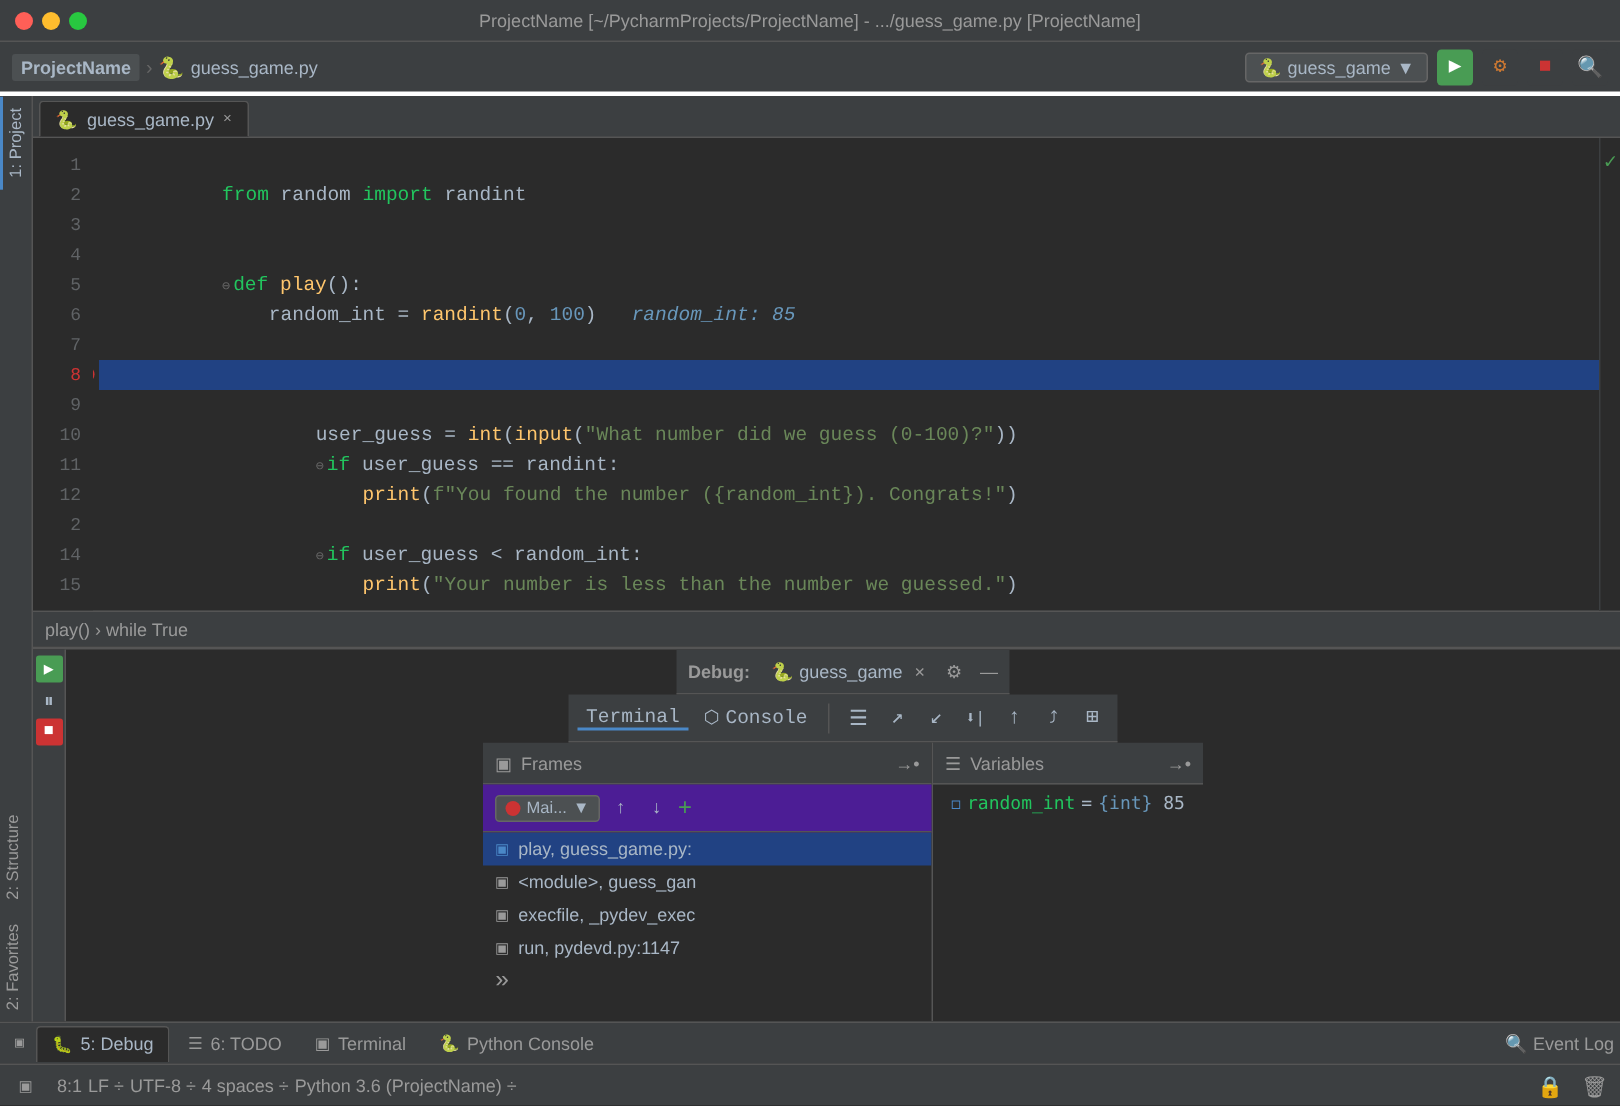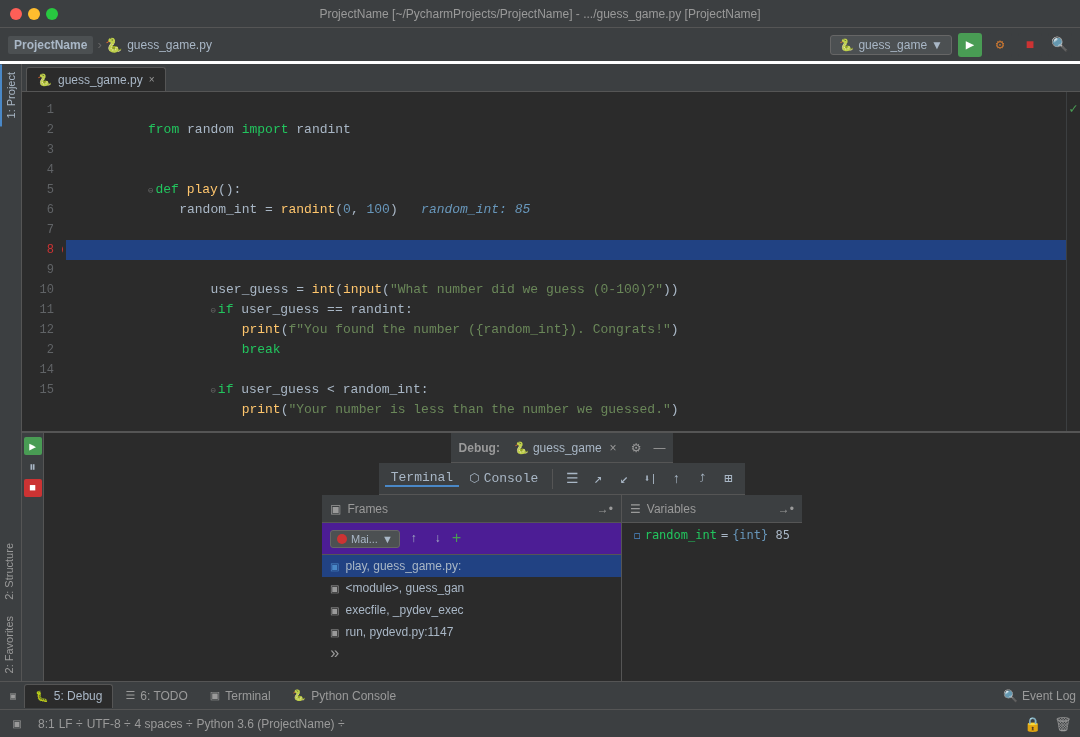--- a/index.html
+++ b/index.html
@@ -459,40 +459,40 @@
         <div class="code-line">&nbsp;</div>
 
         <div class="code-line">
           <span>&nbsp;&nbsp;&nbsp;&nbsp;&nbsp;&nbsp;&nbsp;&nbsp;</span><span style="color:#666;font-size:9px;margin-right:2px;">⊖</span><span class="kw">if</span><span> user_guess == </span><span>randint:</span>
         </div>
 
         <div class="code-line">
           <span>&nbsp;&nbsp;&nbsp;&nbsp;&nbsp;&nbsp;&nbsp;&nbsp;&nbsp;&nbsp;&nbsp;&nbsp;</span><span class="fn">print</span><span>(</span><span class="str">f"You found the number ({random_int}). Congrats!"</span><span>)</span>
         </div>
 
-        <div class="code-line">
-          <span>&nbsp;&nbsp;&nbsp;&nbsp;&nbsp;&nbsp;&nbsp;&nbsp;&nbsp;&nbsp;&nbsp;&nbsp;</span><span class="kw">break</span>
-        </div>
 
         <div class="code-line">&nbsp;</div>
 
         <div class="code-line">
           <span>&nbsp;&nbsp;&nbsp;&nbsp;&nbsp;&nbsp;&nbsp;&nbsp;</span><span style="color:#666;font-size:9px;margin-right:2px;">⊖</span><span class="kw">if</span><span> user_guess &lt; random_int:</span>
         </div>
 
         <div class="code-line">
           <span>&nbsp;&nbsp;&nbsp;&nbsp;&nbsp;&nbsp;&nbsp;&nbsp;&nbsp;&nbsp;&nbsp;&nbsp;</span><span class="fn">print</span><span>(</span><span class="str">"Your number is less than the number we guessed."</span><span>)</span>
         </div>
       </div>
 
       <div class="right-margin">
         <span class="checkmark">✓</span>
       </div>
     </div>
 
+    <div class="editor-breadcrumb">
+      <span>play() › while True</span>
+    </div>
 
     <div class="bottom-section">
 
       <div style="width:22px;background:#3c3f41;display:flex;flex-direction:column;align-items:center;border-right:1px solid #555;padding-top:4px;gap:3px;">
         <div style="width:18px;height:18px;background:#499c54;border-radius:2px;display:flex;align-items:center;justify-content:center;color:white;font-size:11px;cursor:pointer;">▶</div>
         <div style="width:18px;height:18px;display:flex;align-items:center;justify-content:center;color:#a9b7c6;font-size:13px;cursor:pointer;">⏸</div>
         <div style="width:18px;height:18px;background:#cc3333;border-radius:2px;display:flex;align-items:center;justify-content:center;color:white;font-size:11px;cursor:pointer;">■</div>
       </div>
 
       <div class="debug-content">

